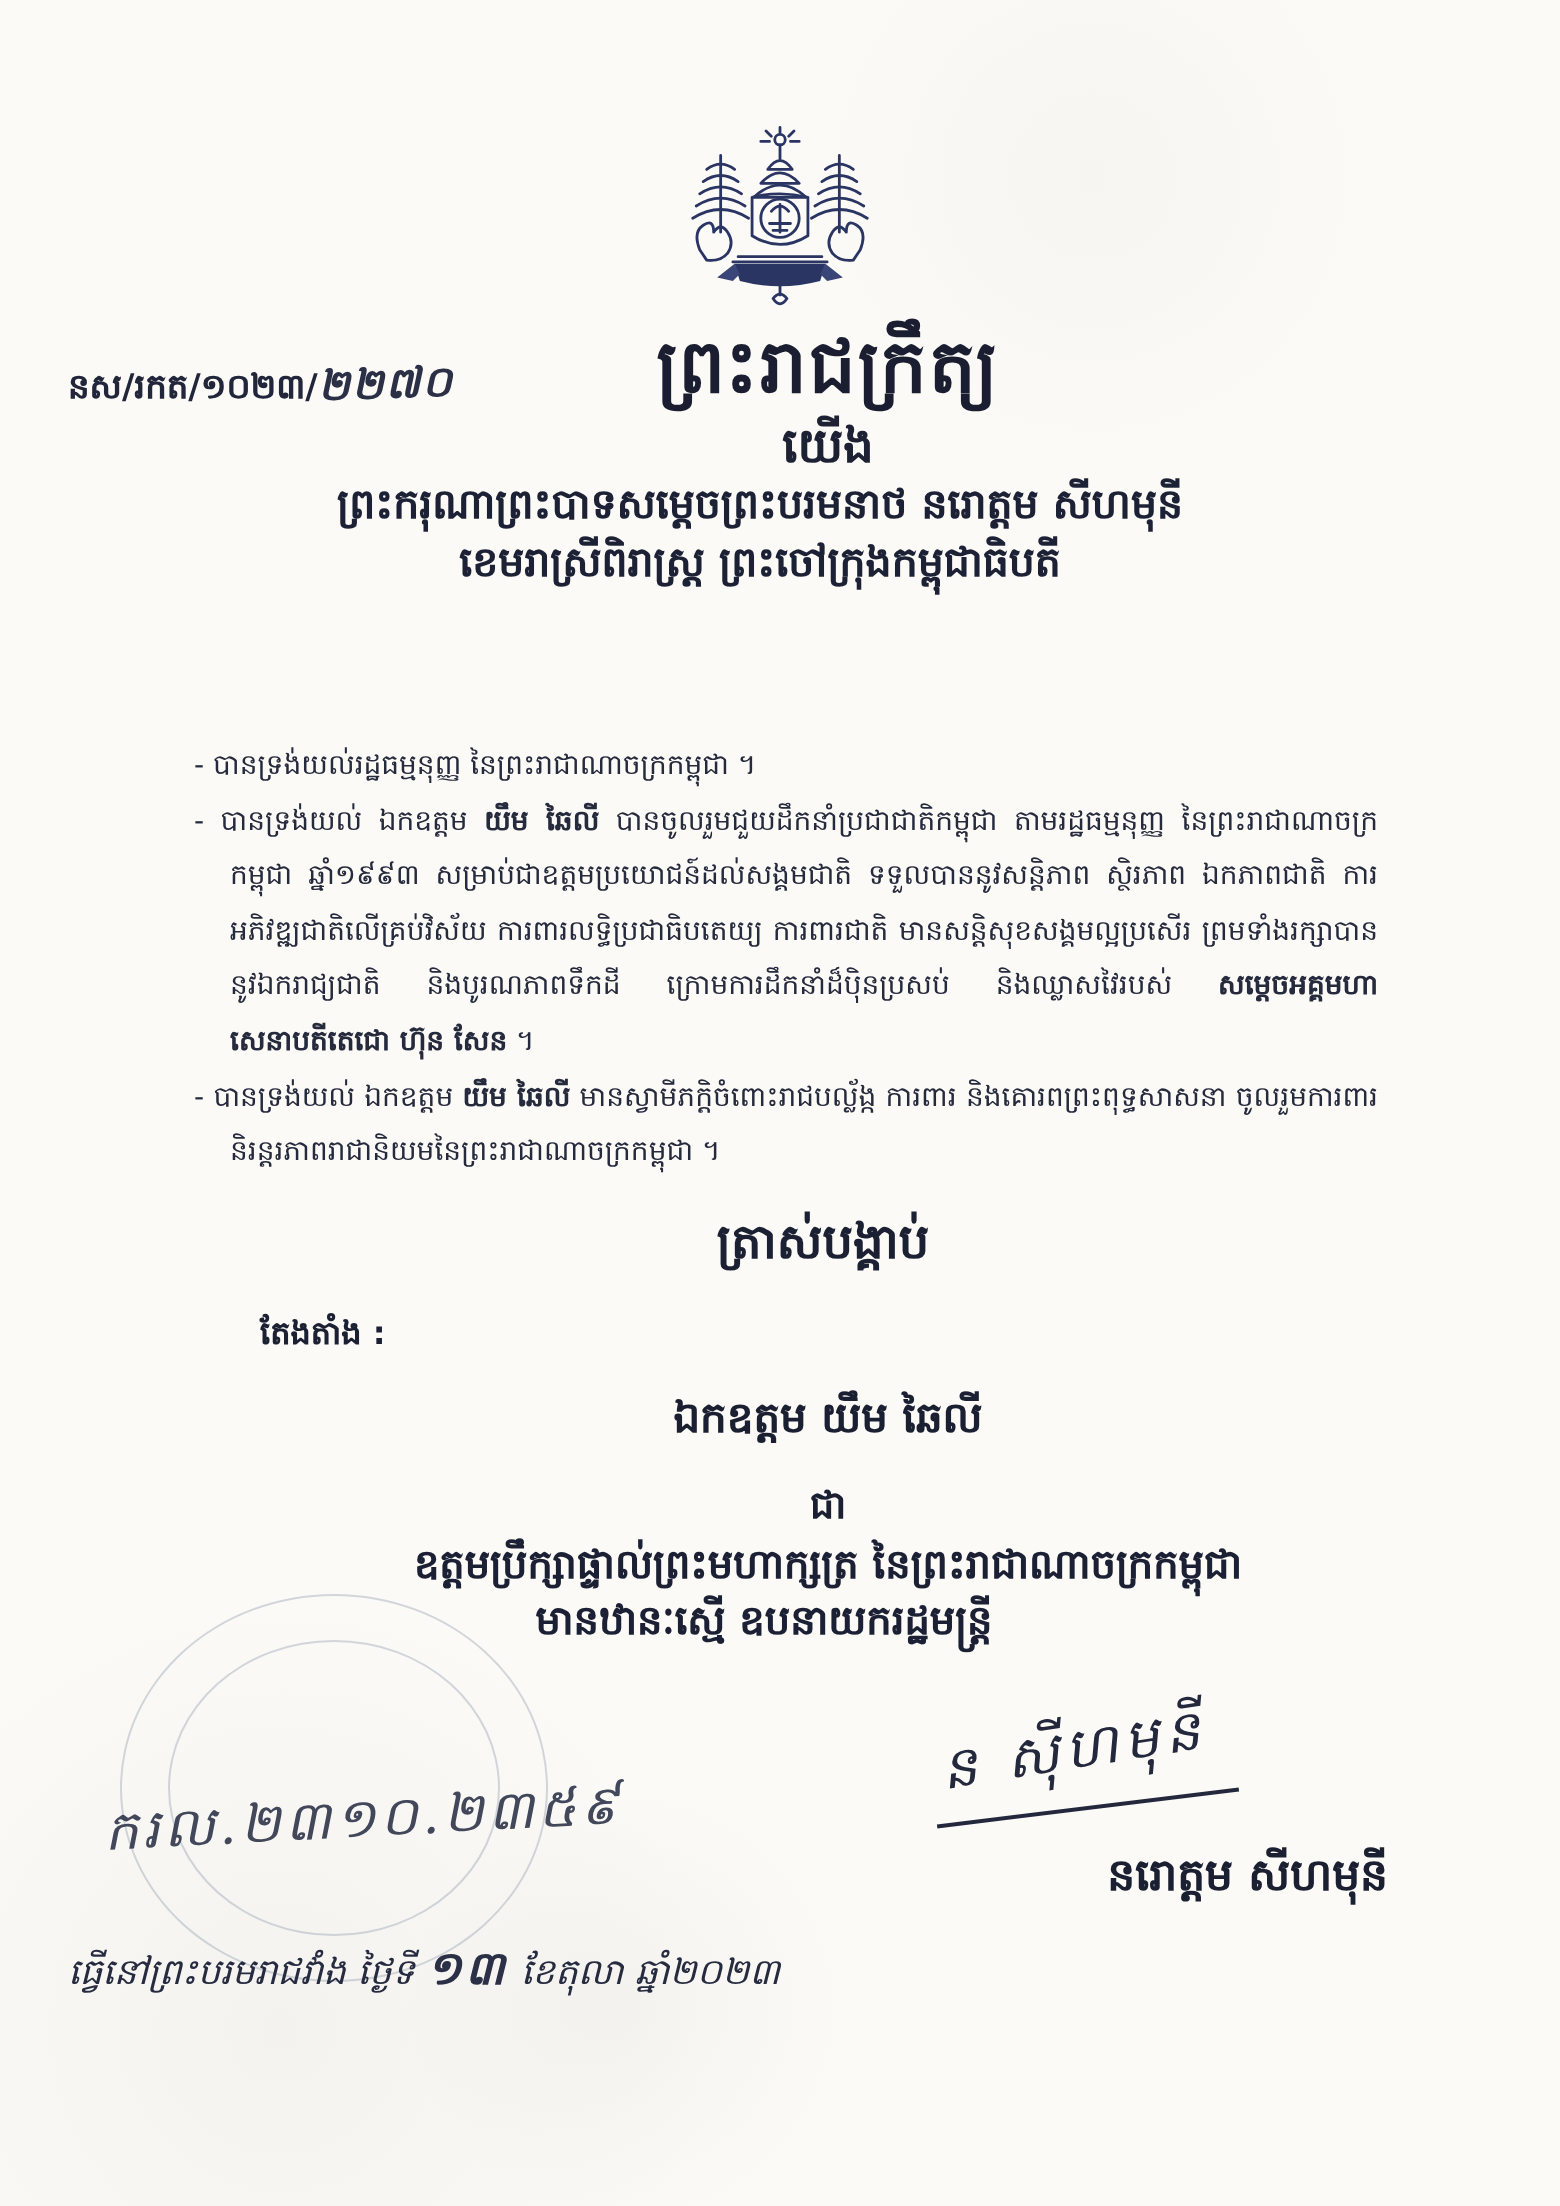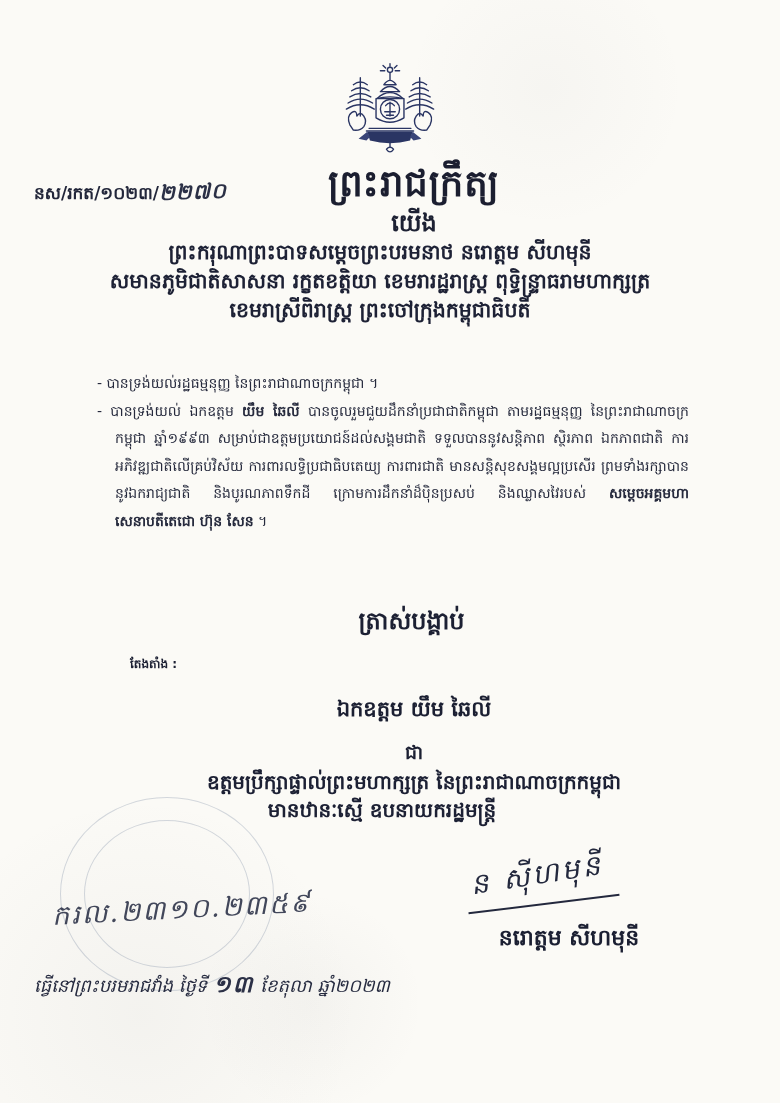--- a/index.html
+++ b/index.html
@@ -44,21 +44,21 @@
   
   .body-block{
     left:97px;top:370px;width:592px;
     font-size:14px;line-height:27.6px;color:#262a3d;
     text-align:justify;
   }
   .body-block p{margin:0;padding-left:18px;text-indent:-18px;}
 
   
   .order-heading{left:0;width:775px;top:606px;font-size:24px;font-weight:700;color:#1c2033;}
-  .appoint-label{left:130px;top:656px;font-size:12px;font-weight:700;color:#1c2033;}
+  .appoint-label{left:130px;top:656px;font-size:16px;font-weight:700;color:#1c2033;}
   .appointee{left:0;width:780px;top:695px;font-size:21px;font-weight:700;color:#1b1f32;}
   .conjunction{left:0;width:780px;top:740px;font-size:19px;font-weight:700;color:#1b1f32;}
   .position-1{left:0;width:780px;top:769px;font-size:20px;font-weight:700;color:#1c2034;}
   .position-2{left:0;width:660px;top:797px;font-size:20px;font-weight:700;color:#1c2034;padding-left:28px;}
 
   
   .stamp{left:58px;top:795px;width:220px;height:200px;}
   .stamp .ring{
     position:absolute;border-radius:50%;
     border:1.5px solid rgba(104,122,152,.28);
@@ -75,21 +75,21 @@
   
   .signature-script{
     left:470px;top:852px;width:200px;
     font-size:28px;letter-spacing:3px;
     transform:rotate(-9deg);color:#23283d;white-space:nowrap;
   }
   .signature-line{
     left:468px;top:903px;width:152px;height:0;
     border-top:2px solid #23283d;transform:rotate(-7deg);
   }
-  .signatory-name{left:420px;top:924px;width:250px;font-size:22px;font-weight:700;color:#1b1f32;}
+  .signatory-name{left:420px;top:924px;width:250px;font-size:22px;font-weight:700;color:#1b1f32;text-align:right;}
 
   
   .dateline{
     left:34px;top:970px;font-size:18px;font-style:italic;
     color:#262b40;white-space:nowrap;
   }
   .dateline .hand{font-size:23px;font-weight:700;letter-spacing:2px;padding:0 6px;}
 
   svg .st{stroke:#2a3563;fill:none;stroke-width:1.6;stroke-linecap:round;stroke-linejoin:round;}
   svg .fl{fill:#2a3563;stroke:none;}
@@ -144,27 +144,27 @@
 
   <div class="abs ref-line">
     <span>នស/រកត/១០២៣/</span><span class="hand">២២៧០</span>
   </div>
 
   <div class="abs center doc-title">ព្រះរាជក្រឹត្យ</div>
   <div class="abs center doc-subtitle">យើង</div>
 
   <div class="abs center royal-title">
     <div>ព្រះករុណាព្រះបាទសម្តេចព្រះបរមនាថ នរោត្តម សីហមុនី</div>
-    <div>សមានភូមិជាតិសាសនា រក្ខតខត្តិយា ខេមរារដ្ឋរាស្ត្រ ពុទ្ធិន្ទ្រាធរាមហាក្សត្រ</div>
     <div>ខេមរាស្រីពិរាស្ត្រ ព្រះចៅក្រុងកម្ពុជាធិបតី</div>
   </div>
 
   <div class="abs body-block">
     <p><span>- បានទ្រង់យល់រដ្ឋធម្មនុញ្ញ នៃព្រះរាជាណាចក្រកម្ពុជា ។</span></p>
     <p><span>- បានទ្រង់យល់ ឯកឧត្តម </span><span class="b">យឹម ឆៃលី</span><span> បានចូលរួមជួយដឹកនាំប្រជាជាតិកម្ពុជា តាមរដ្ឋធម្មនុញ្ញ នៃព្រះរាជាណាចក្រកម្ពុជា ឆ្នាំ១៩៩៣ សម្រាប់ជាឧត្តមប្រយោជន៍ដល់សង្គមជាតិ ទទួលបាននូវសន្តិភាព ស្ថិរភាព ឯកភាពជាតិ ការអភិវឌ្ឍជាតិលើគ្រប់វិស័យ ការពារលទ្ធិប្រជាធិបតេយ្យ ការពារជាតិ មានសន្តិសុខសង្គមល្អប្រសើរ ព្រមទាំងរក្សាបាននូវឯករាជ្យជាតិ និងបូរណភាពទឹកដី ក្រោមការដឹកនាំដ៏ប៉ិនប្រសប់ និងឈ្លាសវៃរបស់ </span><span class="b">សម្តេចអគ្គមហាសេនាបតីតេជោ ហ៊ុន សែន</span><span> ។</span></p>
+    <p><span>- បានទ្រង់យល់ ឯកឧត្តម </span><span class="b">យឹម ឆៃលី</span><span> មានស្វាមីភក្តិចំពោះរាជបល្ល័ង្ក ការពារ និងគោរពព្រះពុទ្ធសាសនា ចូលរួមការពារនិរន្តរភាពរាជានិយមនៃព្រះរាជាណាចក្រកម្ពុជា ។</span></p>
   </div>
 
   <div class="abs center order-heading">ត្រាស់បង្គាប់</div>
   <div class="abs appoint-label">តែងតាំង :</div>
   <div class="abs center appointee">ឯកឧត្តម យឹម ឆៃលី</div>
   <div class="abs center conjunction">ជា</div>
   <div class="abs center position-1">ឧត្តមប្រឹក្សាផ្ទាល់ព្រះមហាក្សត្រ នៃព្រះរាជាណាចក្រកម្ពុជា</div>
   <div class="abs center position-2">មានឋានៈស្មើ ឧបនាយករដ្ឋមន្ត្រី</div>
 
   <div class="abs stamp">

